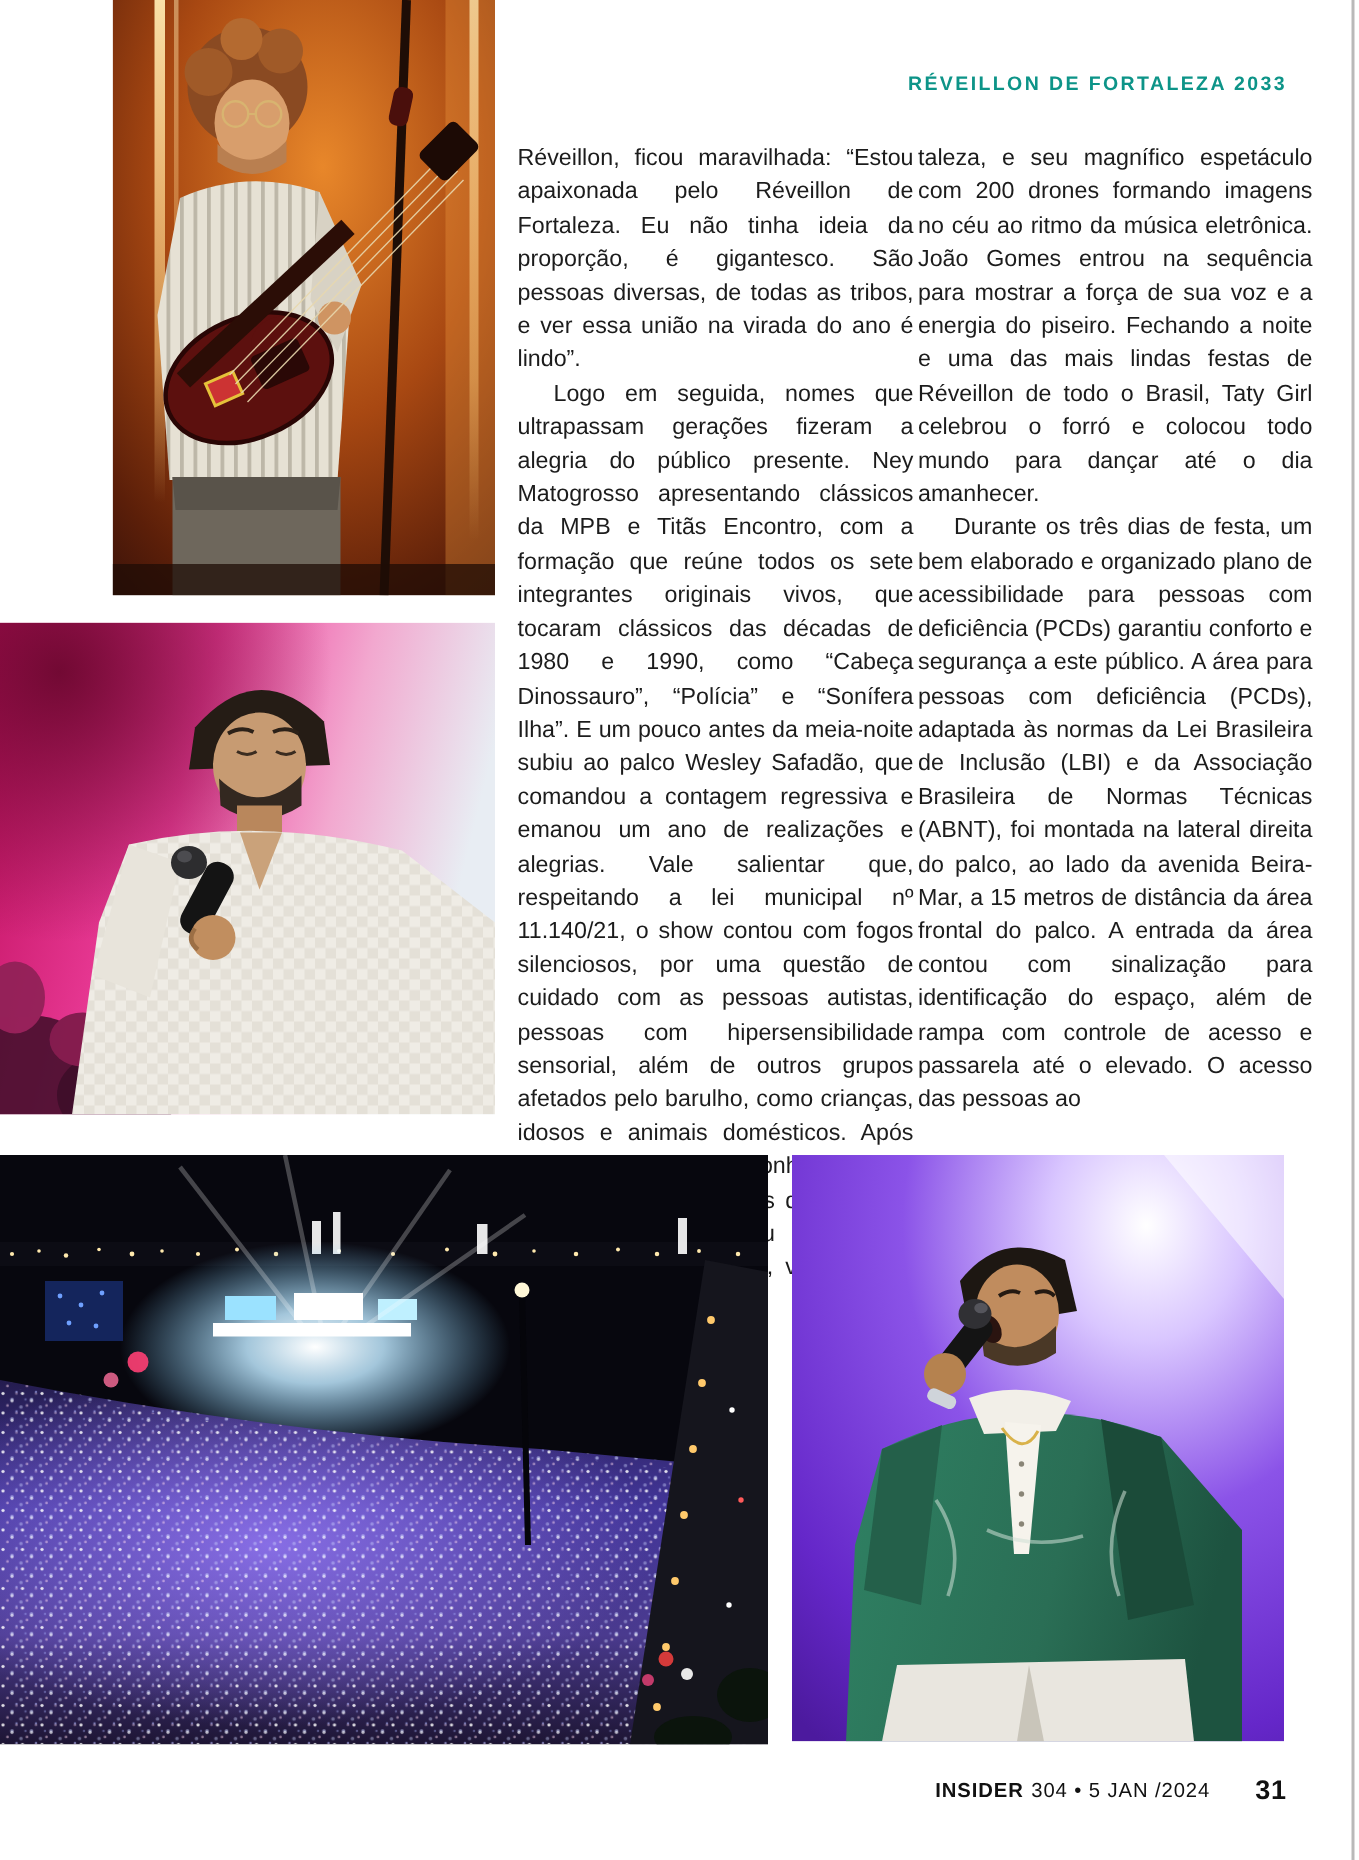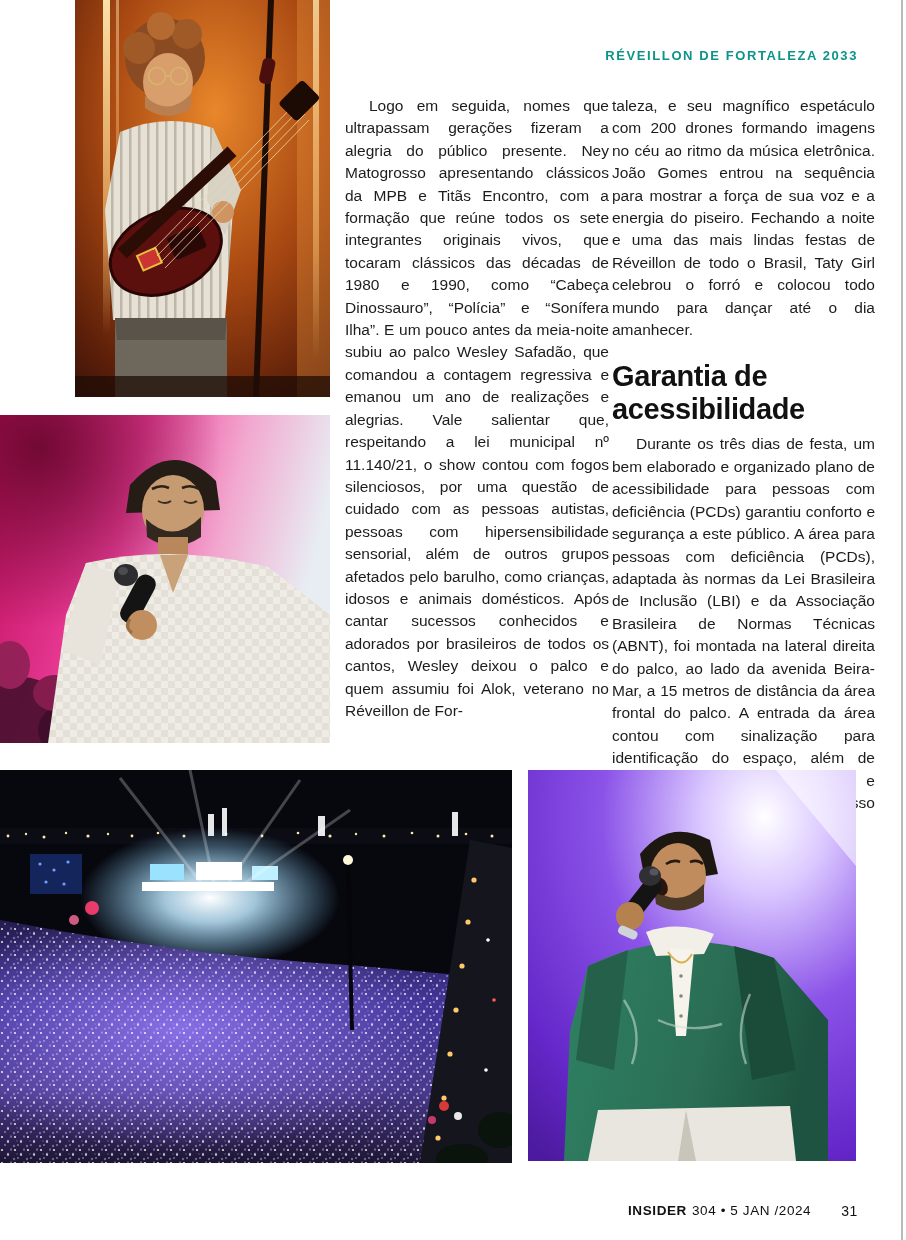--- a/index.html
+++ b/index.html
@@ -30,26 +30,26 @@
   
   .photo{position:absolute;overflow:hidden;}
   .photo svg{display:block;}
   #photo-bassist{left:75px;top:0;width:255px;height:397px;}
   #photo-singer-pink{left:0;top:415px;width:330px;height:328px;}
   #photo-aerial{left:0;top:770px;width:512px;height:393px;}
   #photo-singer-green{left:528px;top:770px;width:328px;height:391px;}
 
   
   .footer{
-    position:absolute;top:1183px;right:48px;display:flex;align-items:flex-start;
-    font-size:13.5px;letter-spacing:0.6px;color:#111;margin-top:20px;
+    position:absolute;top:1183px;right:48px;display:flex;align-items:center;
+    font-size:13.5px;letter-spacing:0.6px;color:#111;
   }
   .footer .mag{font-weight:700;}
   .footer .info{margin-left:5px;font-weight:400;}
-  .footer .pageno{font-weight:400;margin-left:30px;font-size:14px;}
+  .footer .pageno{font-weight:700;margin-left:30px;font-size:18px;}
 </style>
 </head>
 <body style="--accent: #0d9488;">
 
 <div class="page-edge"></div>
 
 <div class="kicker">RÉVEILLON DE FORTALEZA 2033</div>
 
 <div class="photo" id="photo-bassist" role="img" aria-label="Músico de cabelo cacheado tocando baixo em palco com luz alaranjada">
   <svg width="255" height="397" viewBox="0 0 255 397">
@@ -162,26 +162,26 @@
         <ellipse cx="126" cy="160" rx="12" ry="11" fill="#2d2d2f"></ellipse>
         <ellipse cx="123" cy="156" rx="5" ry="4" fill="#4c4c50"></ellipse>
       </g>
       <circle cx="142" cy="210" r="15" fill="#c18e5f"></circle>
       <path d="M130 204 q-6 8 2 14" stroke="#9c6f45" stroke-width="3" fill="none"></path>
     </g>
   </svg>
 </div>
 
 <div class="col col-mid">
+  <p>Réveillon, ficou maravilhada: “Estou apaixonada pelo Réveillon de Fortaleza. Eu não tinha ideia da proporção, é gigantesco. São pessoas diversas, de todas as tribos, e ver essa união na virada do ano é lindo”.</p>
   <p class="indent">Logo em seguida, nomes que ultrapassam gerações fizeram a alegria do público presente. Ney Matogrosso apresentando clássicos da MPB e Titãs Encontro, com a formação que reúne todos os sete integrantes originais vivos, que tocaram clássicos das décadas de 1980 e 1990, como “Cabeça Dinossauro”, “Polícia” e “Sonífera Ilha”. E um pouco antes da meia-noite subiu ao palco Wesley Safadão, que comandou a contagem regressiva e emanou um ano de realizações e alegrias. Vale salientar que, respeitando a lei municipal nº 11.140/21, o show contou com fogos silenciosos, por uma questão de cuidado com as pessoas autistas, pessoas com hipersensibilidade sensorial, além de outros grupos afetados pelo barulho, como crianças, idosos e animais domésticos. Após cantar sucessos conhecidos e adorados por brasileiros de todos os cantos, Wesley deixou o palco e quem assumiu foi Alok, veterano no Réveillon de For-</p>
 </div>
 
 <div class="col col-right">
   <p>taleza, e seu magnífico espetáculo com 200 drones formando imagens no céu ao ritmo da música eletrônica. João Gomes entrou na sequência para mostrar a força de sua voz e a energia do piseiro. Fechando a noite e uma das mais lindas festas de Réveillon de todo o Brasil, Taty Girl celebrou o forró e colocou todo mundo para dançar até o dia amanhecer.</p>
-  <h2 class="section-heading">Garantia de acessibilidade</h2>
   <p class="indent">Durante os três dias de festa, um bem elaborado e organizado plano de acessibilidade para pessoas com deficiência (PCDs) garantiu conforto e segurança a este público. A área para pessoas com deficiência (PCDs), adaptada às normas da Lei Brasileira de Inclusão (LBI) e da Associação Brasileira de Normas Técnicas (ABNT), foi montada na lateral direita do palco, ao lado da avenida Beira-Mar, a 15 metros de distância da área frontal do palco. A entrada da área contou com sinalização para identificação do espaço, além de rampa com controle de acesso e passarela até o elevado. O acesso das pessoas ao</p>
 </div>
 
 <div class="photo" id="photo-aerial" role="img" aria-label="Vista aérea noturna da multidão e do palco na Beira-Mar">
   <svg width="512" height="393" viewBox="0 0 512 393">
     <defs>
       <linearGradient id="p3crowd" x1="0" y1="0" x2="0" y2="1">
         <stop offset="0" stop-color="#241c4e"></stop>
           <stop offset="0.35" stop-color="#43369a"></stop>
         <stop offset="0.7" stop-color="#4a3a8e"></stop>

